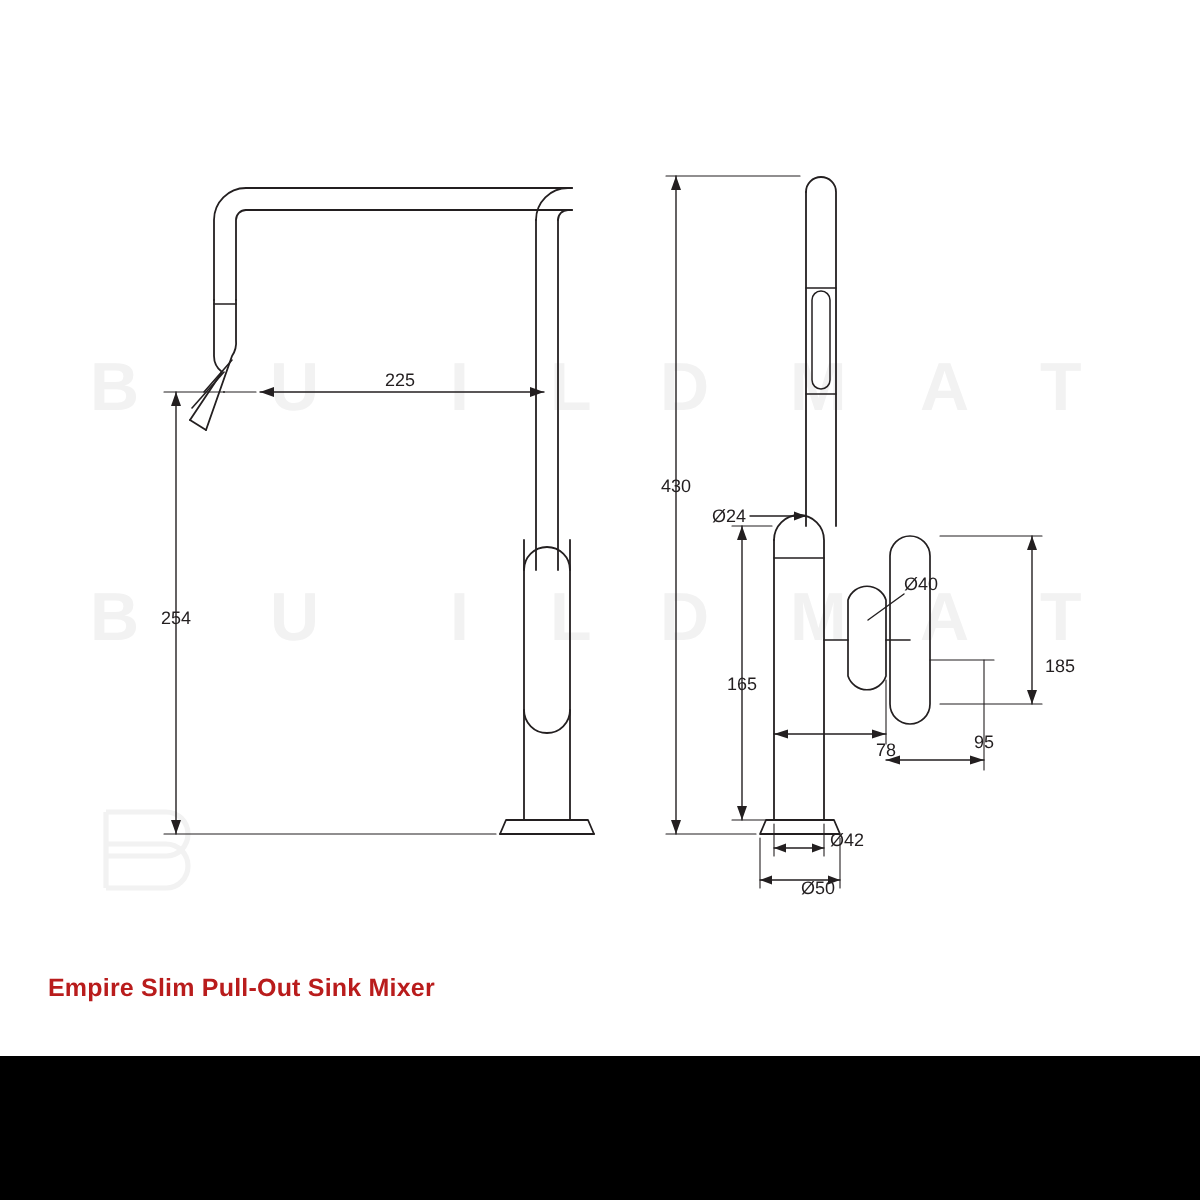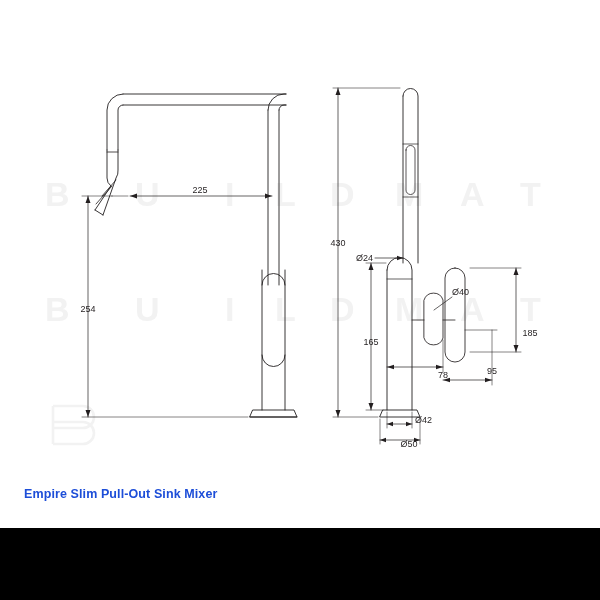--- a/index.html
+++ b/index.html
@@ -30,21 +30,21 @@
 
   
   .drawing{position:absolute;left:0;top:0;width:600px;height:480px;}
 
   
   .title{
     position:absolute;
     left:24px;top:487px;
     font-size:12.5px;
     font-weight:700;
-    color:#1d4ed8;
+    color:#b91c1c;
     letter-spacing:.1px;
   }
 
   
   .footer{
     position:absolute;left:0;top:528px;
     width:600px;height:72px;
     background:#000000;
   }
 </style>

